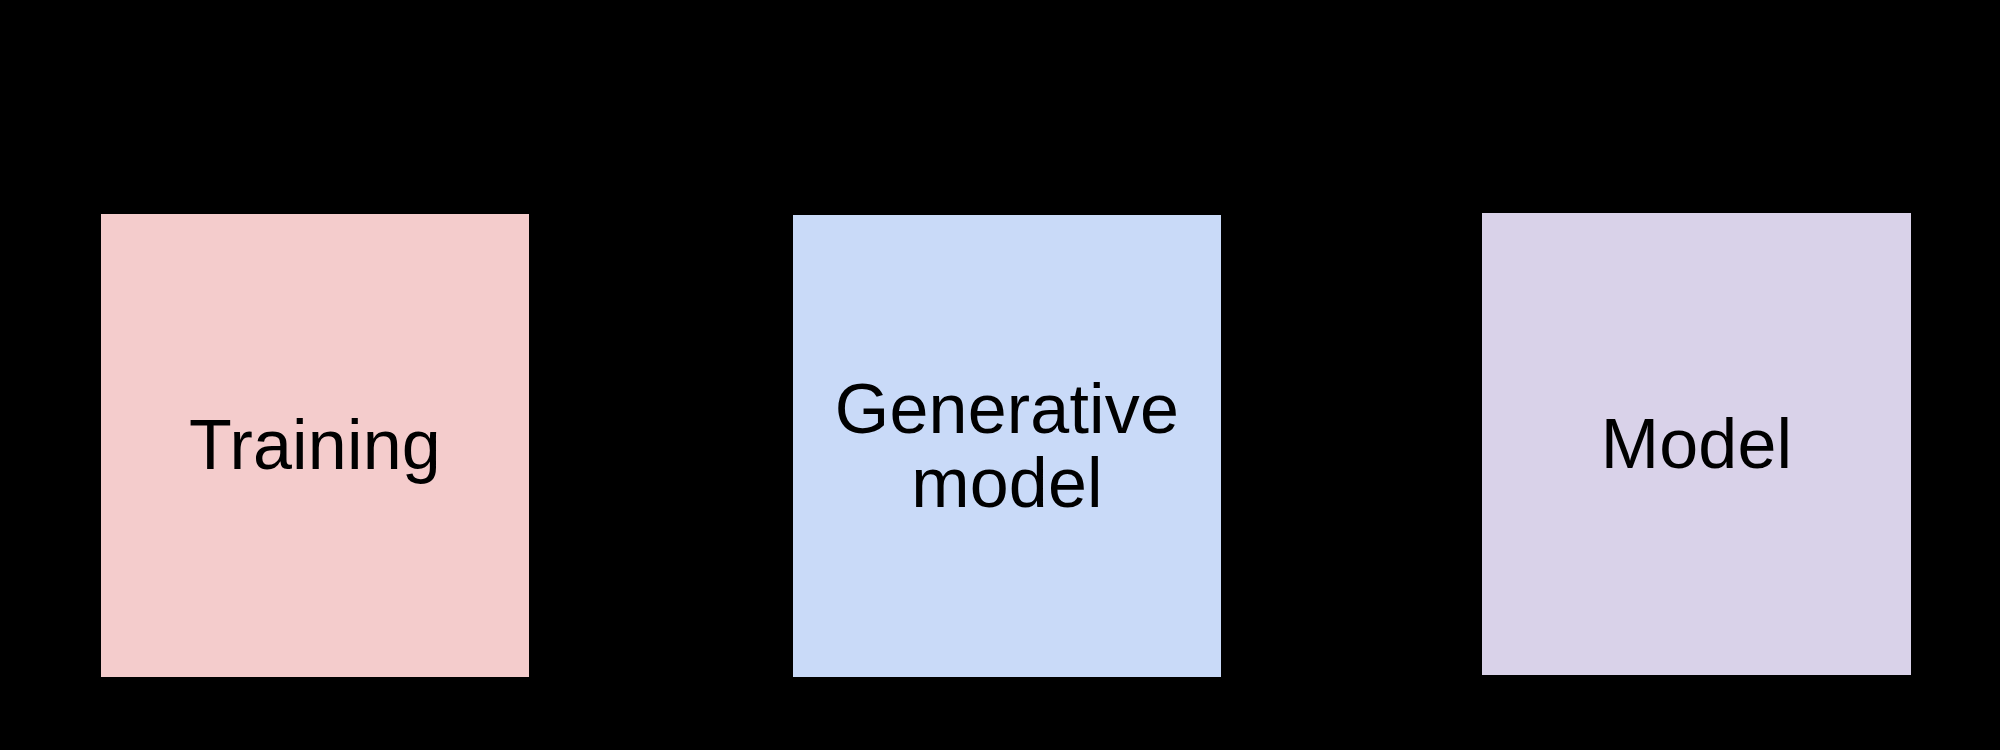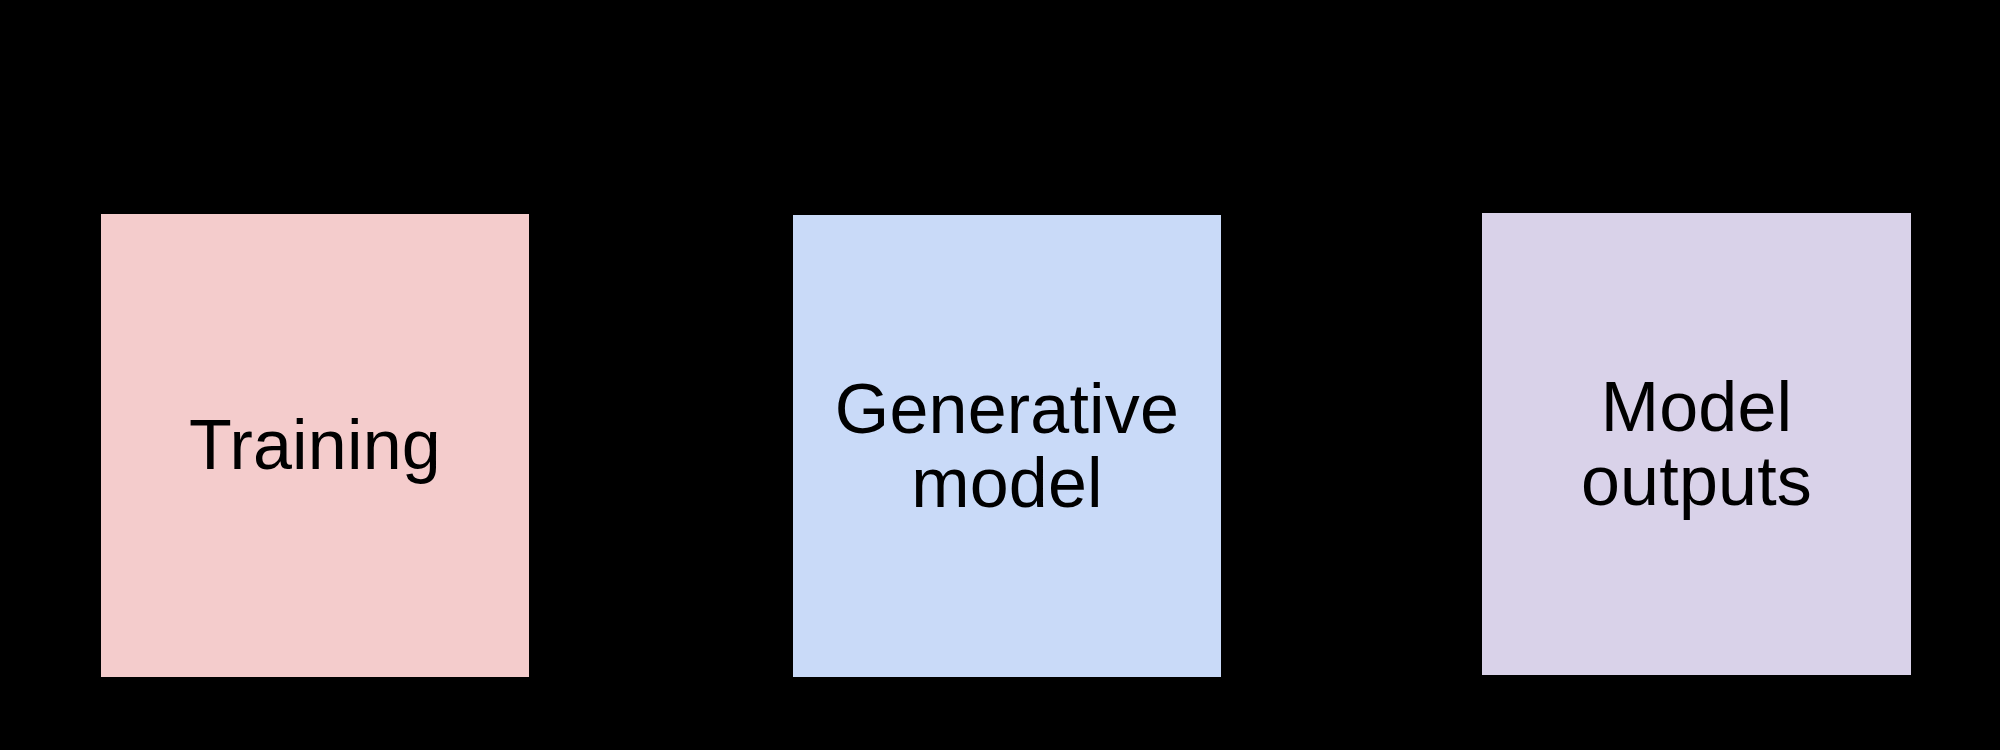--- a/index.html
+++ b/index.html
@@ -68,16 +68,15 @@
     <span class="line">Training</span>
   </div>
 
   <div class="node" id="node-generative-model" style="background-color: rgb(201, 218, 248);">
     <span class="line">Generative</span>
     <span class="line">model</span>
   </div>
 
   <div class="node" id="node-model-outputs" style="background-color: rgb(217, 210, 233);">
     <span class="line">Model</span>
-    <span class="line">outputs</span>
   </div>
 
 </div>
 
 </body></html>

